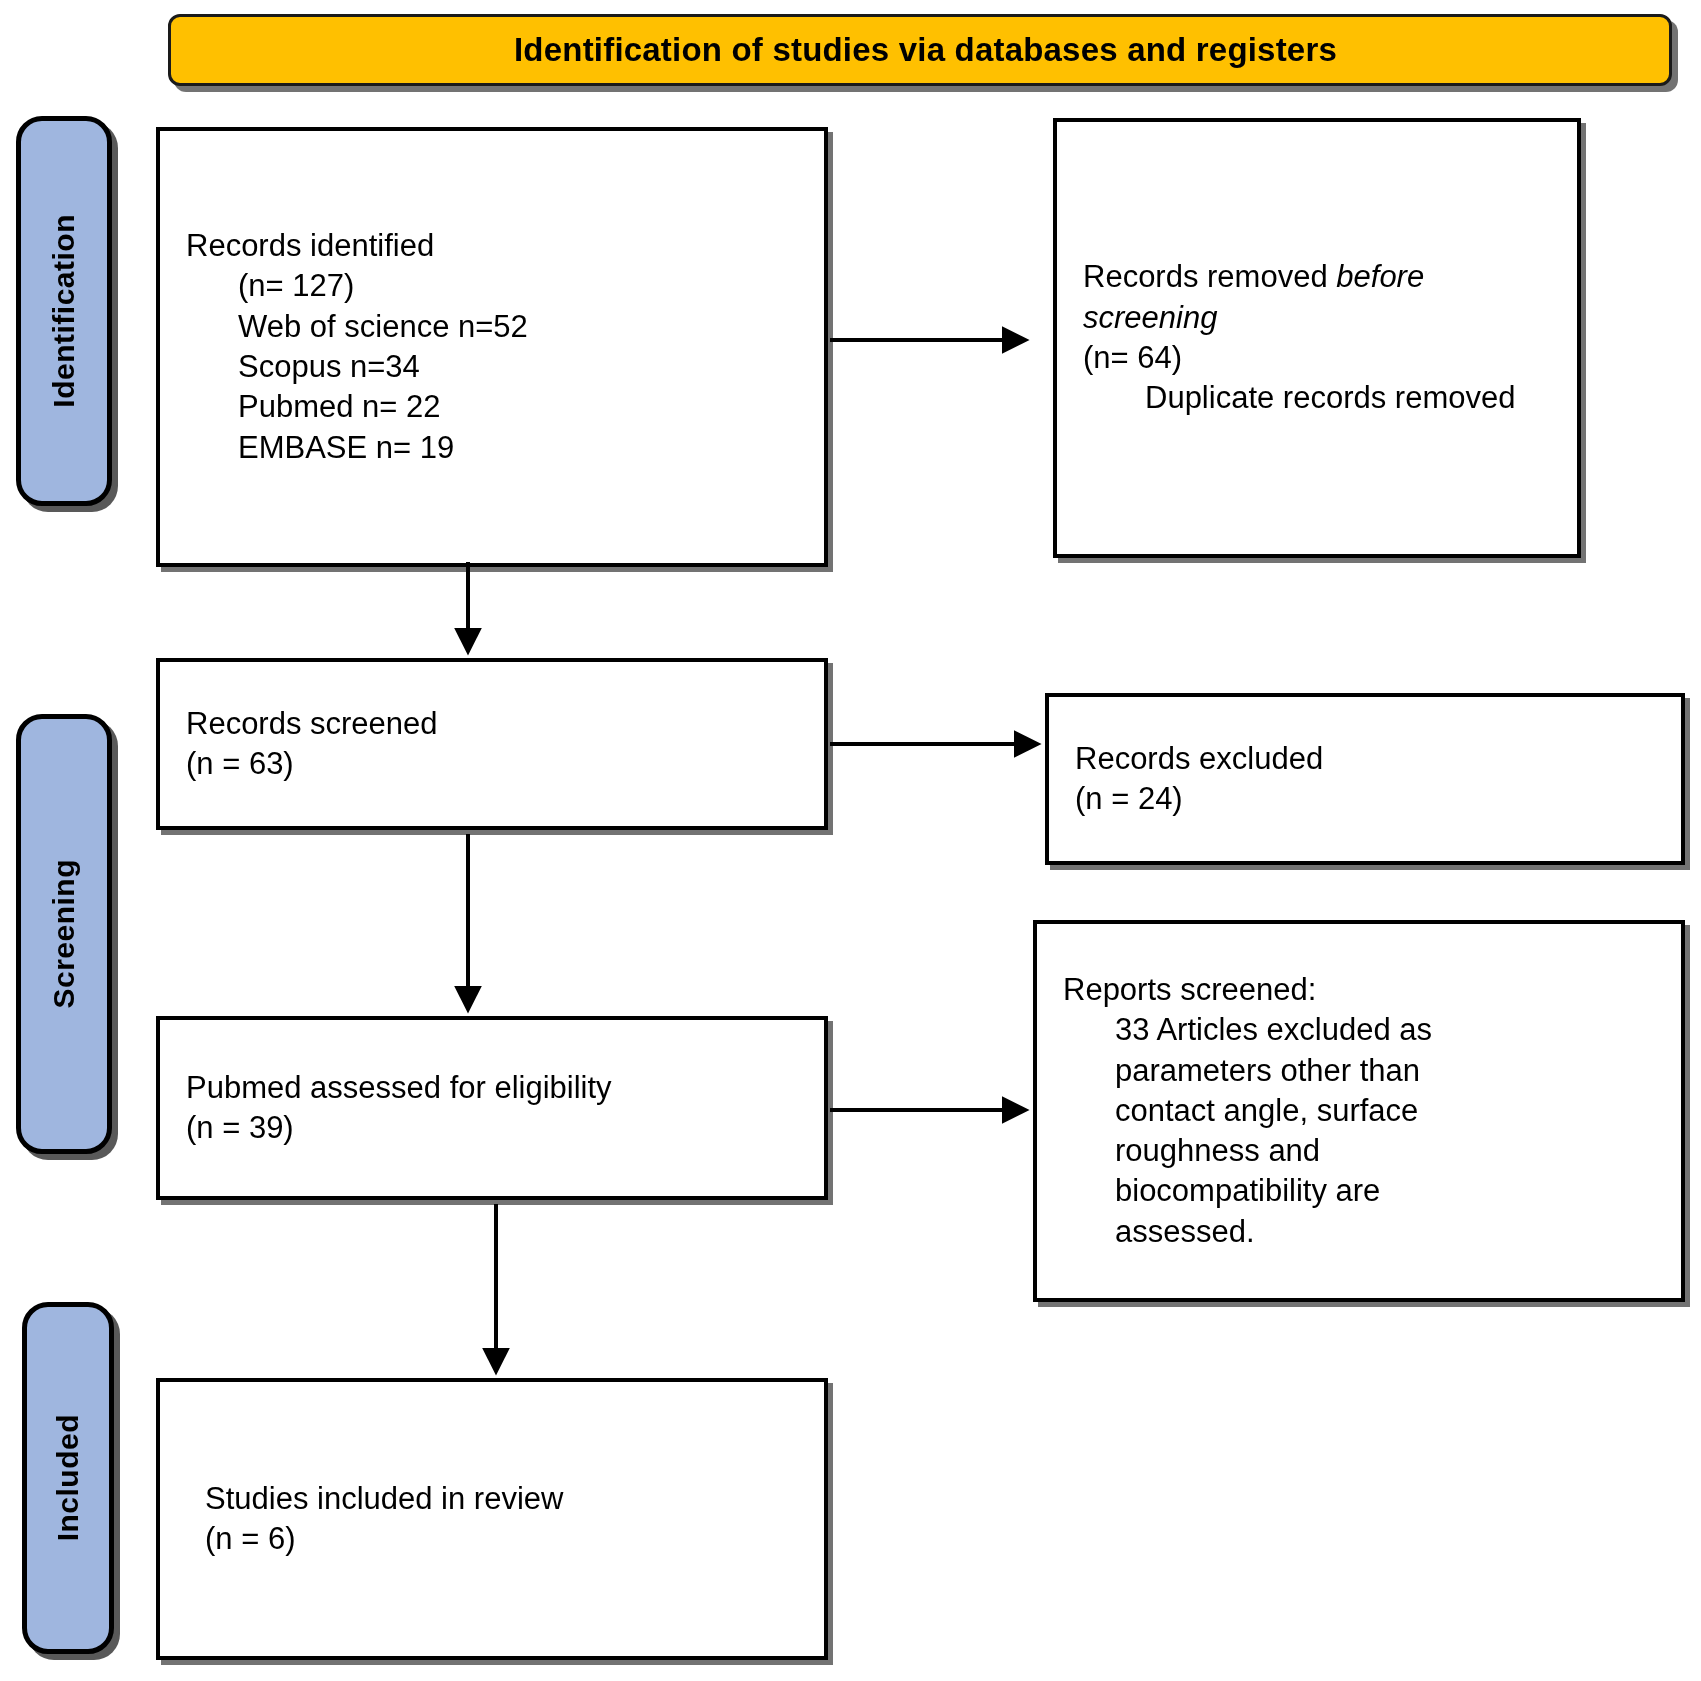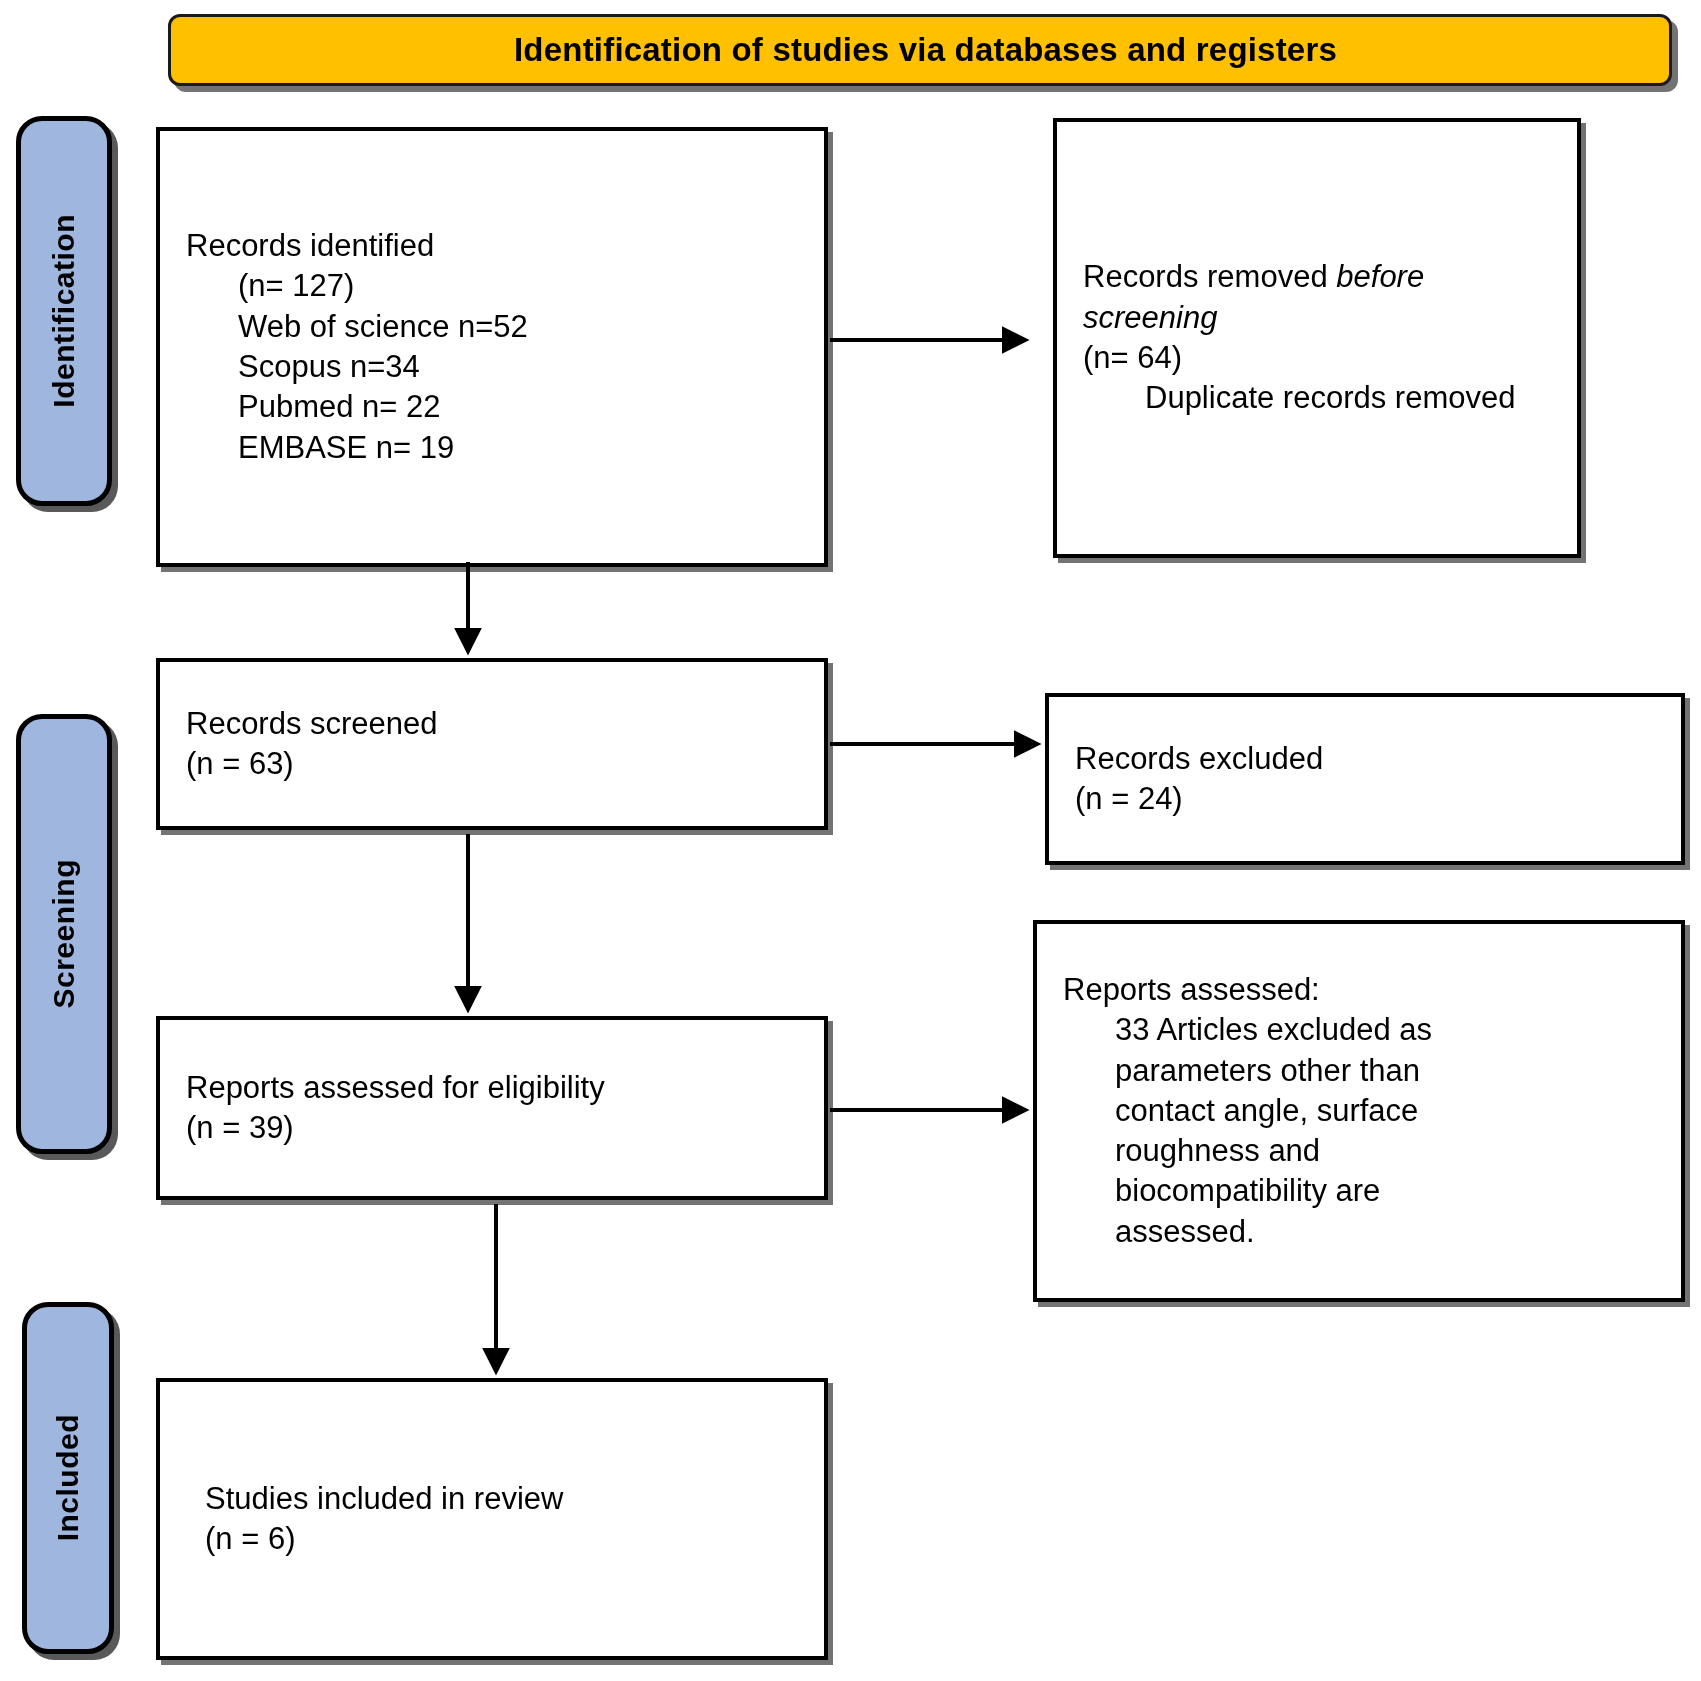--- a/index.html
+++ b/index.html
@@ -165,28 +165,28 @@
 
   <div class="box" id="box-excluded">
     <div class="box-inner">
       <div class="line">Records excluded</div>
       <div class="line">(n = 24)</div>
     </div>
   </div>
 
   <div class="box" id="box-assessed">
     <div class="box-inner">
-      <div class="line">Reports assessed for eligibility</div>
+      <div class="line">Pubmed assessed for eligibility</div>
       <div class="line">(n = 39)</div>
     </div>
   </div>
 
   <div class="box" id="box-reports-excluded">
     <div class="box-inner">
-      <div class="line">Reports assessed:</div>
+      <div class="line">Reports screened:</div>
       <div class="line indent-1">33 Articles excluded as</div>
       <div class="line indent-1">parameters other than</div>
       <div class="line indent-1">contact angle, surface</div>
       <div class="line indent-1">roughness and</div>
       <div class="line indent-1">biocompatibility are</div>
       <div class="line indent-1">assessed.</div>
     </div>
   </div>
 
   <div class="box" id="box-included">

